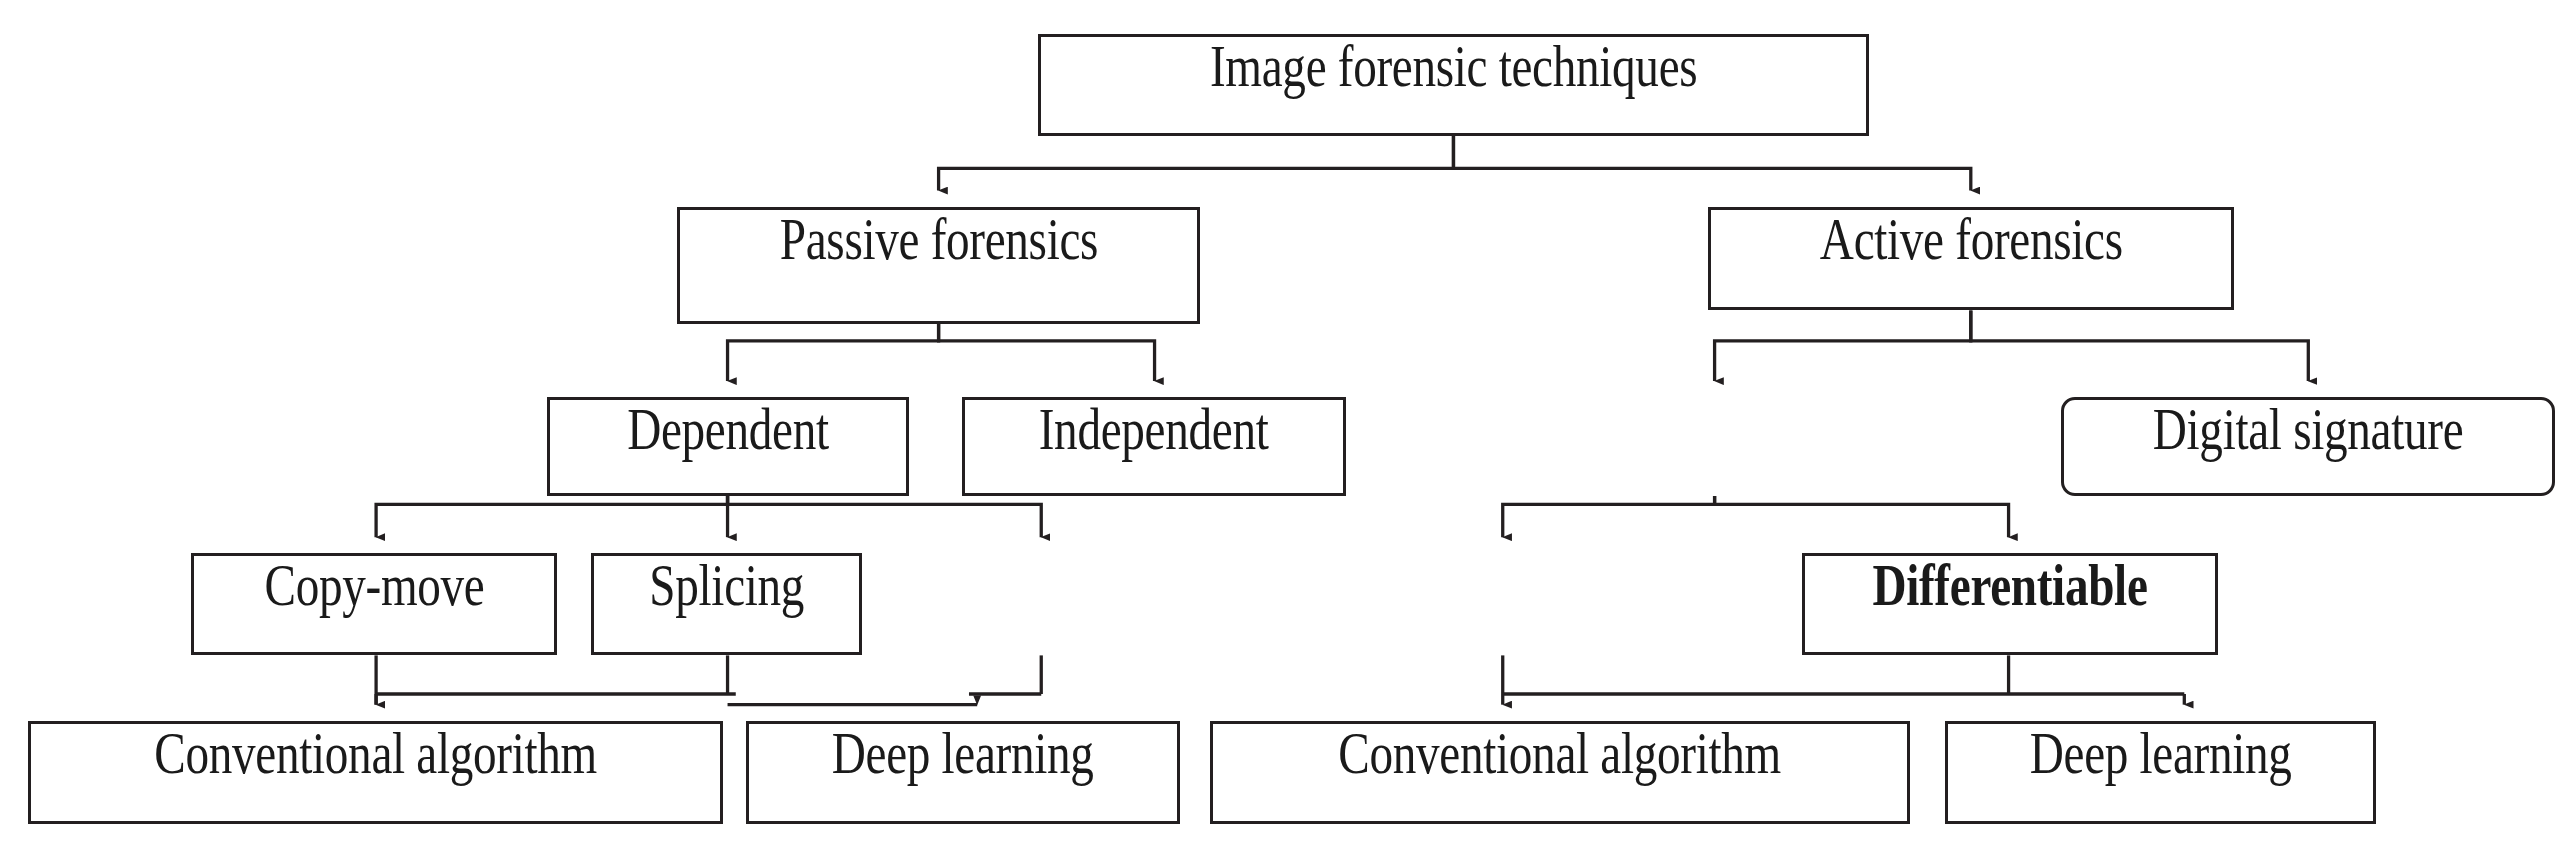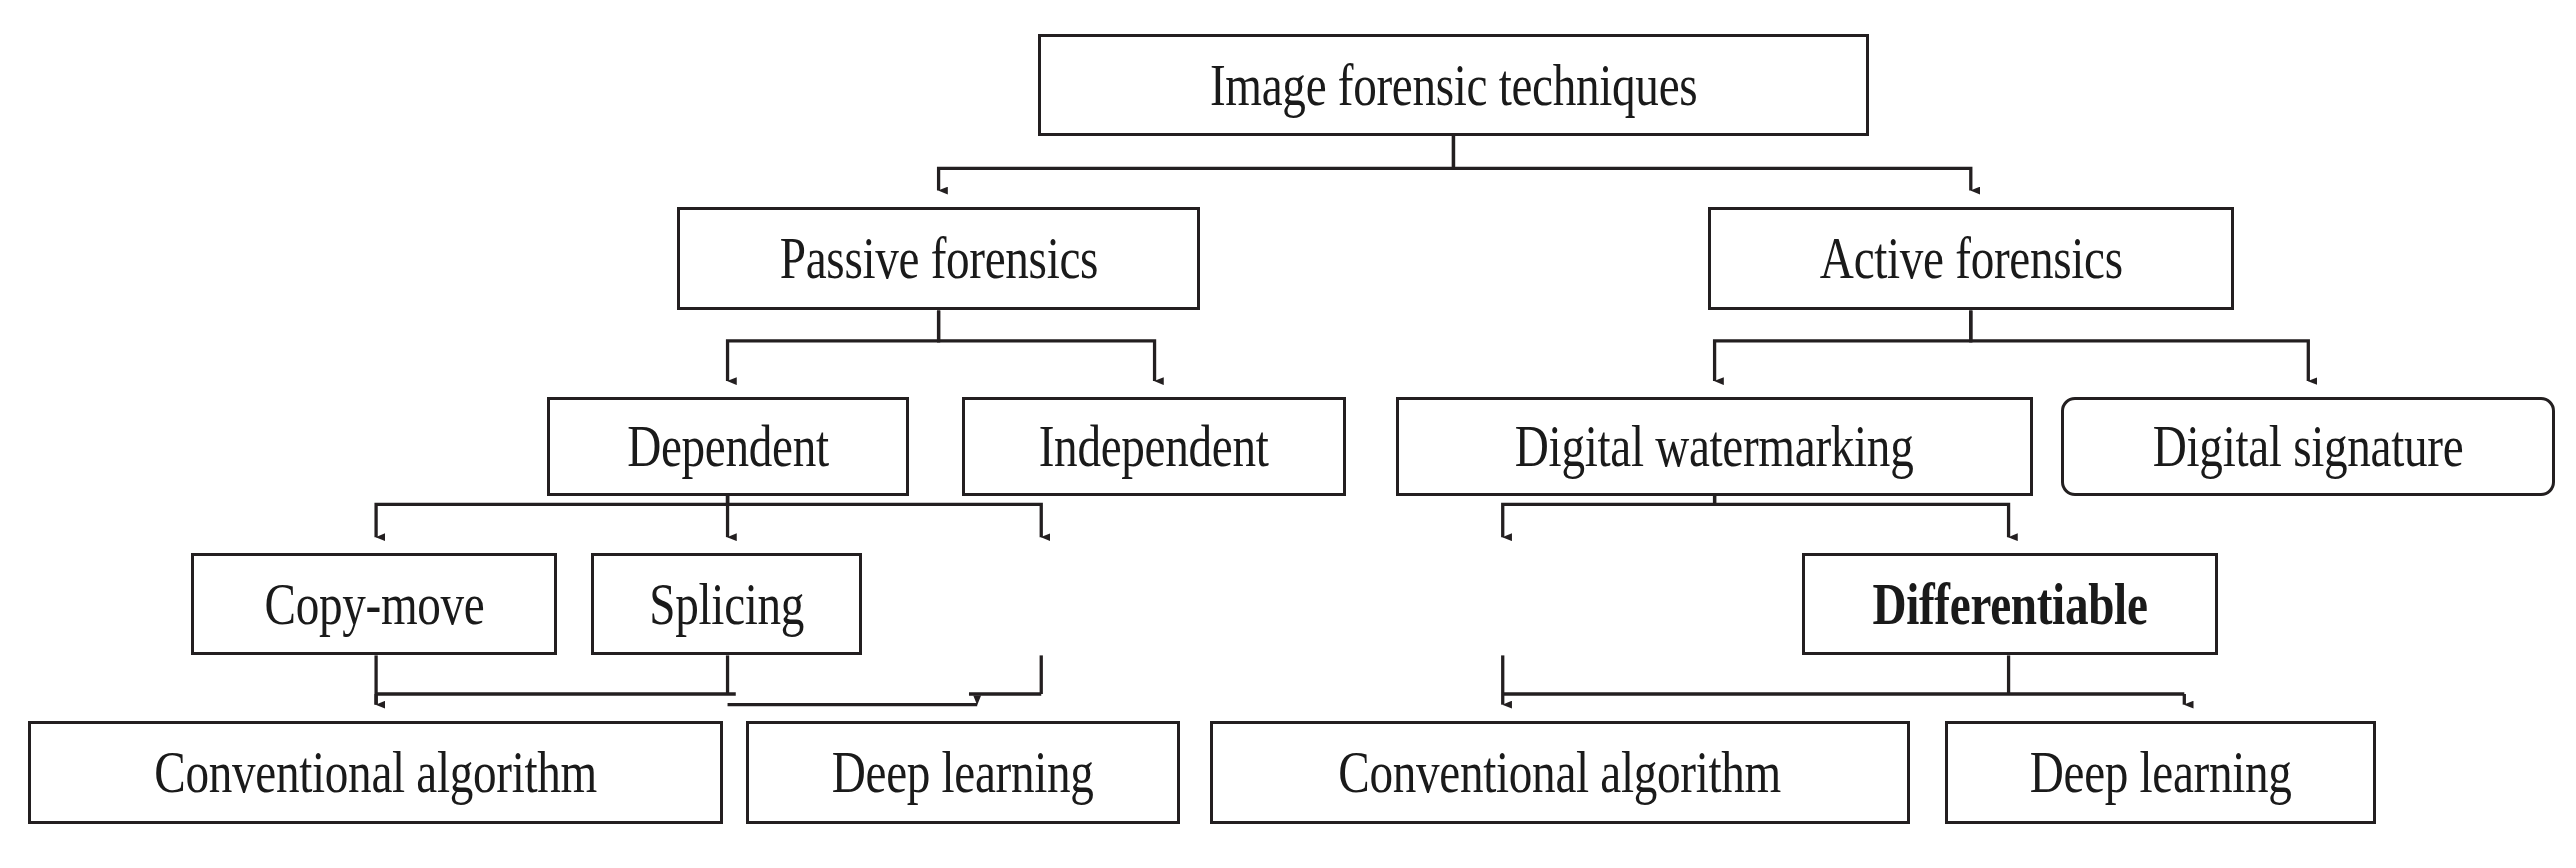--- a/index.html
+++ b/index.html
@@ -22,21 +22,21 @@
     width: 2576px;
     height: 869px;
     pointer-events: none;
   }
   .node {
     position: absolute;
     box-sizing: border-box;
     border: 3.3px solid #231f20;
     background: #ffffff;
     display: flex;
-    align-items: center;
+    align-items: flex-start;
     justify-content: center;
     color: #1a1a1a;
     line-height: 1;
     white-space: nowrap;
     letter-spacing: -0.4px;
   }
   .node .label {
     display: block;
     transform: scaleX(0.80);
     transform-origin: center center;
@@ -86,39 +86,36 @@
       <path d="M 1830 845 L 2660 845"></path>
       <path d="M 1830 845 L 1830 858" marker-end="url(#arrow)"></path>
       <path d="M 2660 845 L 2660 858" marker-end="url(#arrow)"></path>
     </g>
   </svg>
 
   <div class="node" style="left:1038px; top:34px; width:831px; height:102px; font-size:59px;">
     <span class="label">Image forensic techniques</span>
   </div>
 
-  <div class="node" style="left:677px; top:207px; width:523px; height:103px; font-size:59px;">
+  <div class="node" style="left:677px; top:207px; width:523px; height:117px; font-size:59px;">
     <span class="label">Passive forensics</span>
   </div>
 
   <div class="node" style="left:1708px; top:207px; width:526px; height:103px; font-size:59px;">
     <span class="label">Active forensics</span>
   </div>
 
   <div class="node" style="left:547px; top:397px; width:362px; height:99px; font-size:59px;">
     <span class="label">Dependent</span>
   </div>
 
   <div class="node" style="left:962px; top:397px; width:384px; height:99px; font-size:59px;">
     <span class="label">Independent</span>
   </div>
 
-  <div class="node" style="left:1396px; top:397px; width:637px; height:99px; font-size:59px;">
-    <span class="label">Digital watermarking</span>
-  </div>
 
   <div class="node" style="left:2061px; top:397px; width:494px; height:99px; font-size:59px;border-radius:14px;">
     <span class="label">Digital signature</span>
   </div>
 
   <div class="node" style="left:191px; top:553px; width:366px; height:102px; font-size:59px;">
     <span class="label">Copy-move</span>
   </div>
 
   <div class="node" style="left:591px; top:553px; width:271px; height:102px; font-size:59px;">

